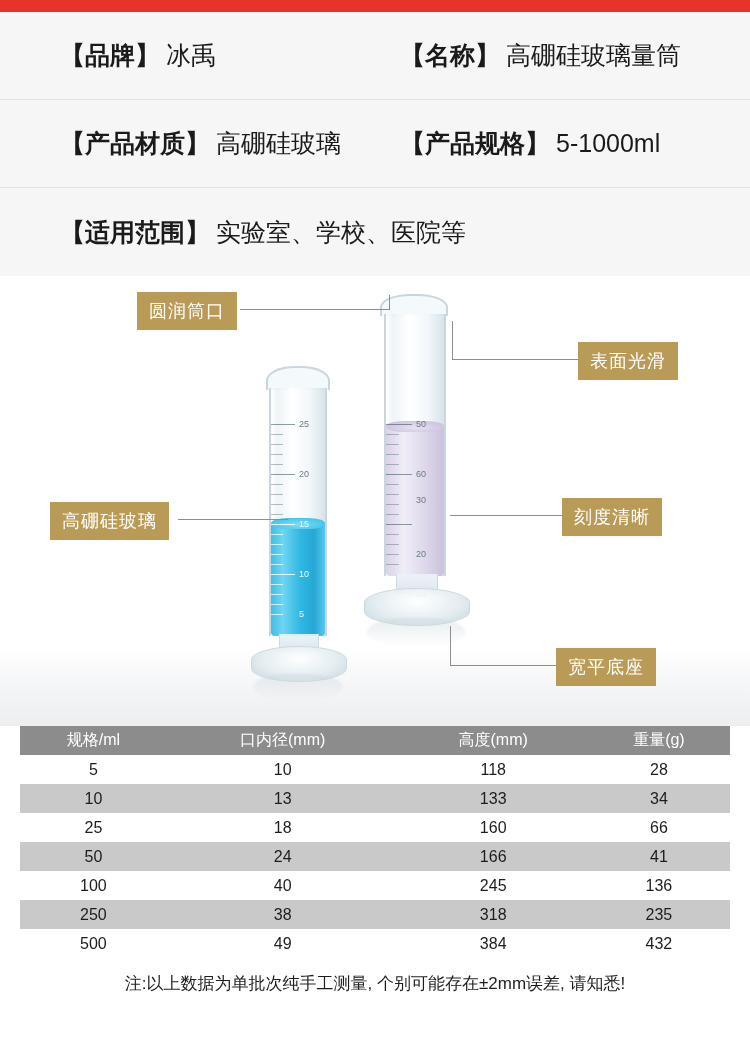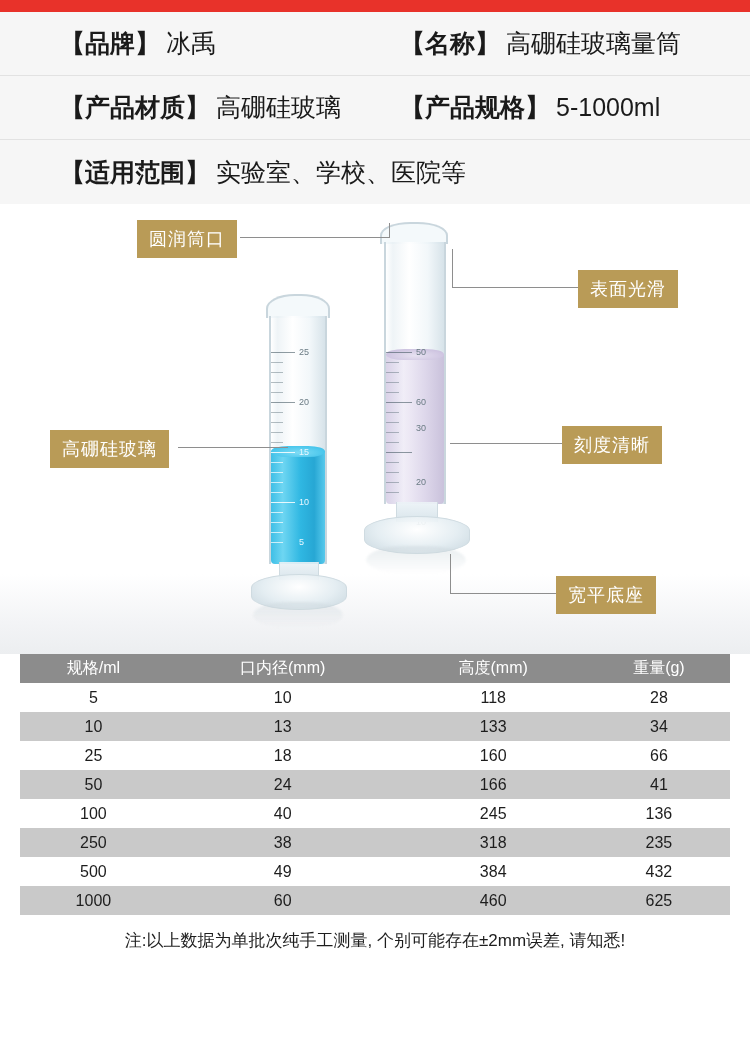--- a/index.html
+++ b/index.html
@@ -31,21 +31,21 @@
   
   .spec-block {
     background: #f6f6f6;
     padding: 0 0 0 0;
     width: 750px;
     box-sizing: border-box;
   }
   .spec-row {
     display: flex;
     align-items: center;
-    height: 64px;
+    height: 88px;
     border-bottom: 1px solid #e2e2e2;
     padding: 0 60px;
     box-sizing: border-box;
     font-size: 25px;
     color: #1a1a1a;
   }
   .spec-row:last-child { border-bottom: none; }
   .spec-cell {
     display: flex;
     align-items: baseline;
@@ -387,25 +387,19 @@
         <td>38</td>
         <td>318</td>
         <td>235</td>
       </tr>
       <tr>
         <td>500</td>
         <td>49</td>
         <td>384</td>
         <td>432</td>
       </tr>
-      <tr>
-        <td>1000</td>
-        <td>60</td>
-        <td>460</td>
-        <td>625</td>
-      </tr>
     </tbody>
   </table>
 
   <div class="note">注:以上数据为单批次纯手工测量, 个别可能存在±2mm误差, 请知悉!</div>
 
   <div class="bottom-strip"></div>
 </div>
 
 </body></html>

